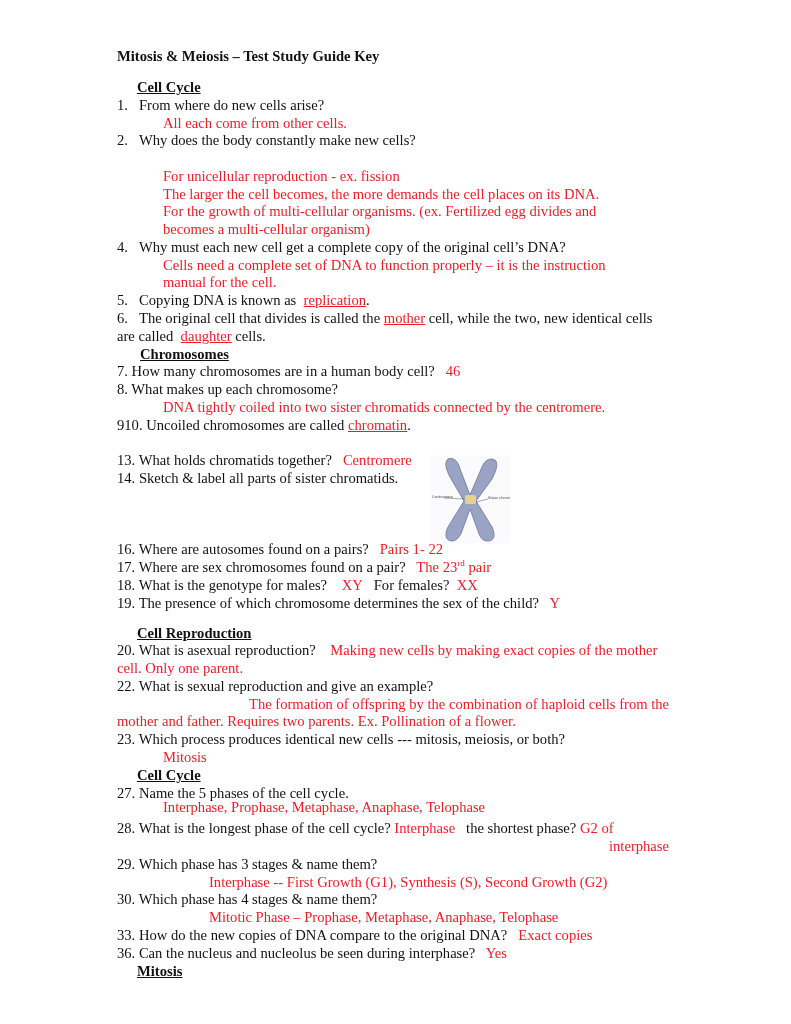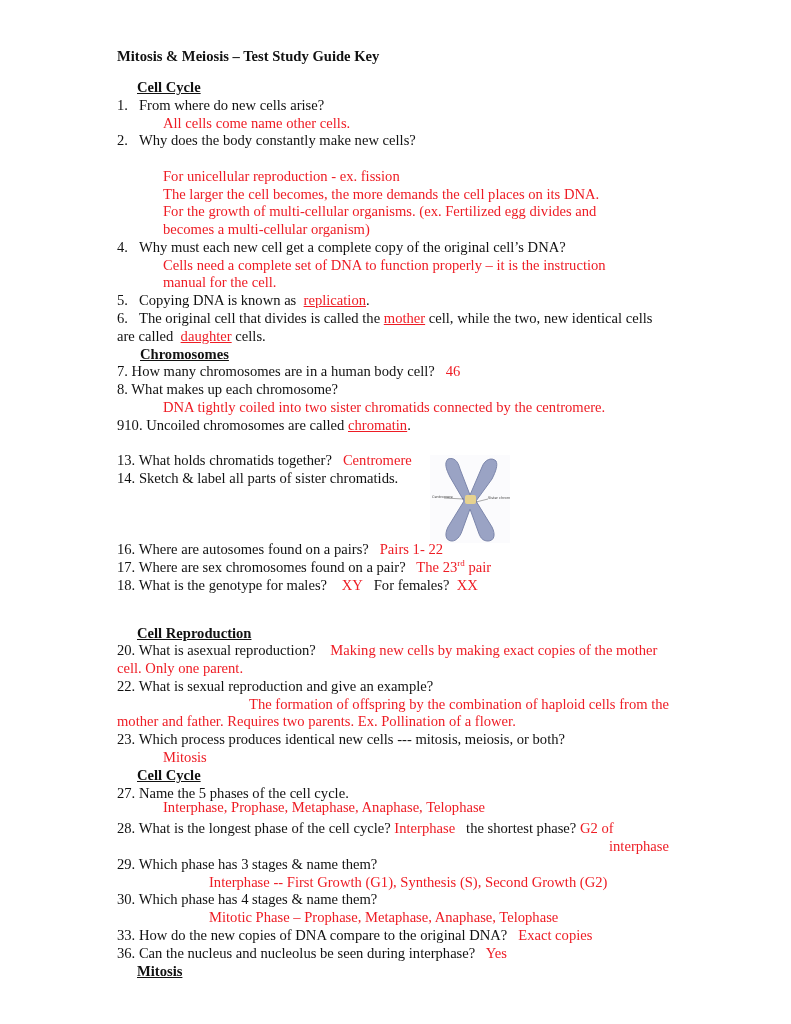--- a/index.html
+++ b/index.html
@@ -19,21 +19,21 @@
 </head>
 <body>
 
 <div class="page">
 
   <div class="ln title" style="top:47px">Mitosis &amp; Meiosis – Test Study Guide Key</div>
 
   <div class="ln b u" style="top:78px">Cell Cycle</div>
 
   <div class="ln" style="top:96px"><span class="num">1.</span><span>From where do new cells arise?</span></div>
-  <div class="ln ind1 r" style="top:114px">All cells come name other cells.</div>
+  <div class="ln ind1 r" style="top:114px">All each come from other cells.</div>
 
   <div class="ln" style="top:131px"><span class="num">2.</span><span>Why does the body constantly make new cells?</span></div>
   <div class="ln ind1 r" style="top:167px">For unicellular reproduction - ex. fission</div>
   <div class="ln ind1 r" style="top:185px">The larger the cell becomes, the more demands the cell places on its DNA.</div>
   <div class="ln ind1 r" style="top:202px">For the growth of multi-cellular organisms.  (ex. Fertilized egg divides and</div>
   <div class="ln ind1 r" style="top:220px">becomes a multi-cellular organism)</div>
 
   <div class="ln" style="top:238px"><span class="num">4.</span><span>Why must each new cell get a complete copy of the original cell’s DNA?</span></div>
   <div class="ln ind1 r" style="top:256px">Cells need a complete set of DNA to function properly – it is the instruction</div>
   <div class="ln ind1 r" style="top:273px">manual for the cell.</div>
@@ -58,20 +58,21 @@
     <rect x="35" y="40" width="11" height="9" rx="2" fill="#e6d28f"></rect>
     <line x1="14" y1="43" x2="34" y2="44" stroke="#555" stroke-width="0.5"></line>
     <line x1="46" y1="47" x2="58" y2="44" stroke="#555" stroke-width="0.5"></line>
     <text x="2" y="43" font-size="3.5" fill="#444" font-family="DejaVu Sans, sans-serif">Centromere</text>
     <text x="58" y="44" font-size="3.5" fill="#444" font-family="DejaVu Sans, sans-serif">Sister chromatids</text>
   </svg>
 
   <div class="ln" style="top:540px"><span>16. Where are autosomes found on a pairs?</span>&nbsp;&nbsp; <span class="r">Pairs 1- 22</span></div>
   <div class="ln" style="top:558px"><span>17. Where are sex chromosomes found on a pair?</span>&nbsp;&nbsp; <span class="r"><span>The 23</span><sup>rd</sup><span> pair</span></span></div>
   <div class="ln" style="top:576px"><span>18. What is the genotype for males?</span>&nbsp;&nbsp;&nbsp; <span class="r">XY</span>&nbsp;&nbsp; <span>For females?</span>&nbsp; <span class="r">XX</span></div>
+  <div class="ln" style="top:594px"><span>19. The presence of which chromosome determines the sex of the child?</span>&nbsp;&nbsp; <span class="r">Y</span></div>
 
   <div class="ln b u" style="top:624px">Cell Reproduction</div>
   <div class="ln" style="top:641px"><span>20. What is asexual reproduction?</span>&nbsp;&nbsp;&nbsp; <span class="r">Making new cells by making exact copies of the mother</span></div>
   <div class="ln r" style="top:659px">cell.  Only one parent.</div>
   <div class="ln" style="top:677px">22. What is sexual reproduction and give an example?</div>
   <div class="ln r" style="top:712px">mother and father.  Requires two parents.  Ex. Pollination of a flower.</div>
   <div class="ln r" style="top:695px;left:249px">The formation of offspring by the combination of haploid cells from the</div>
   <div class="ln" style="top:730px">23. Which process produces identical new cells --- mitosis, meiosis, or both?</div>
   <div class="ln ind1 r" style="top:748px">Mitosis</div>
 

